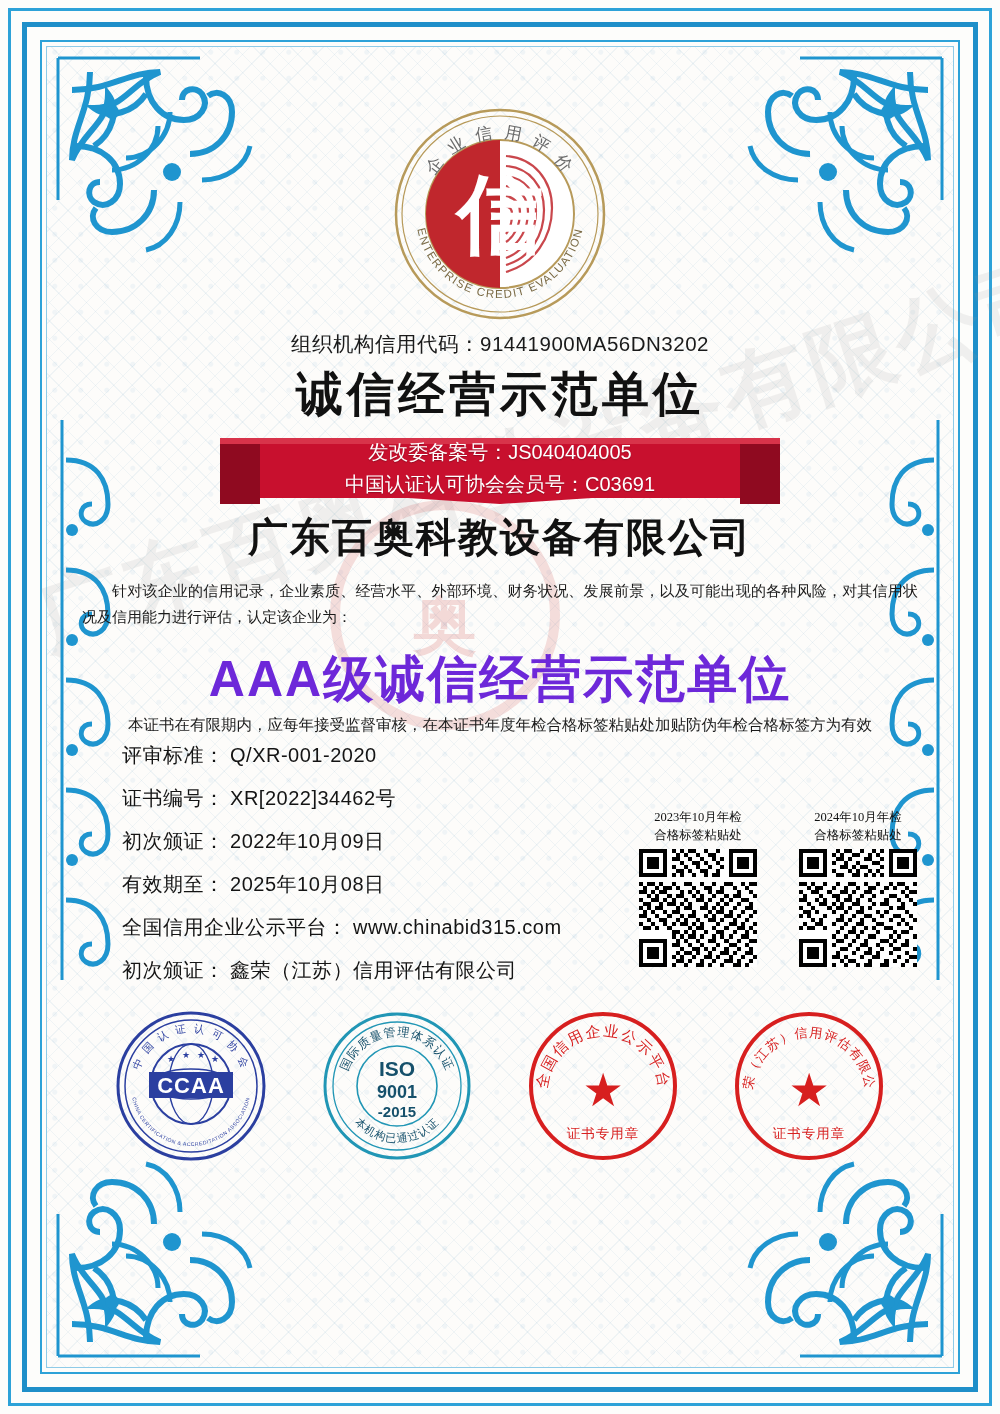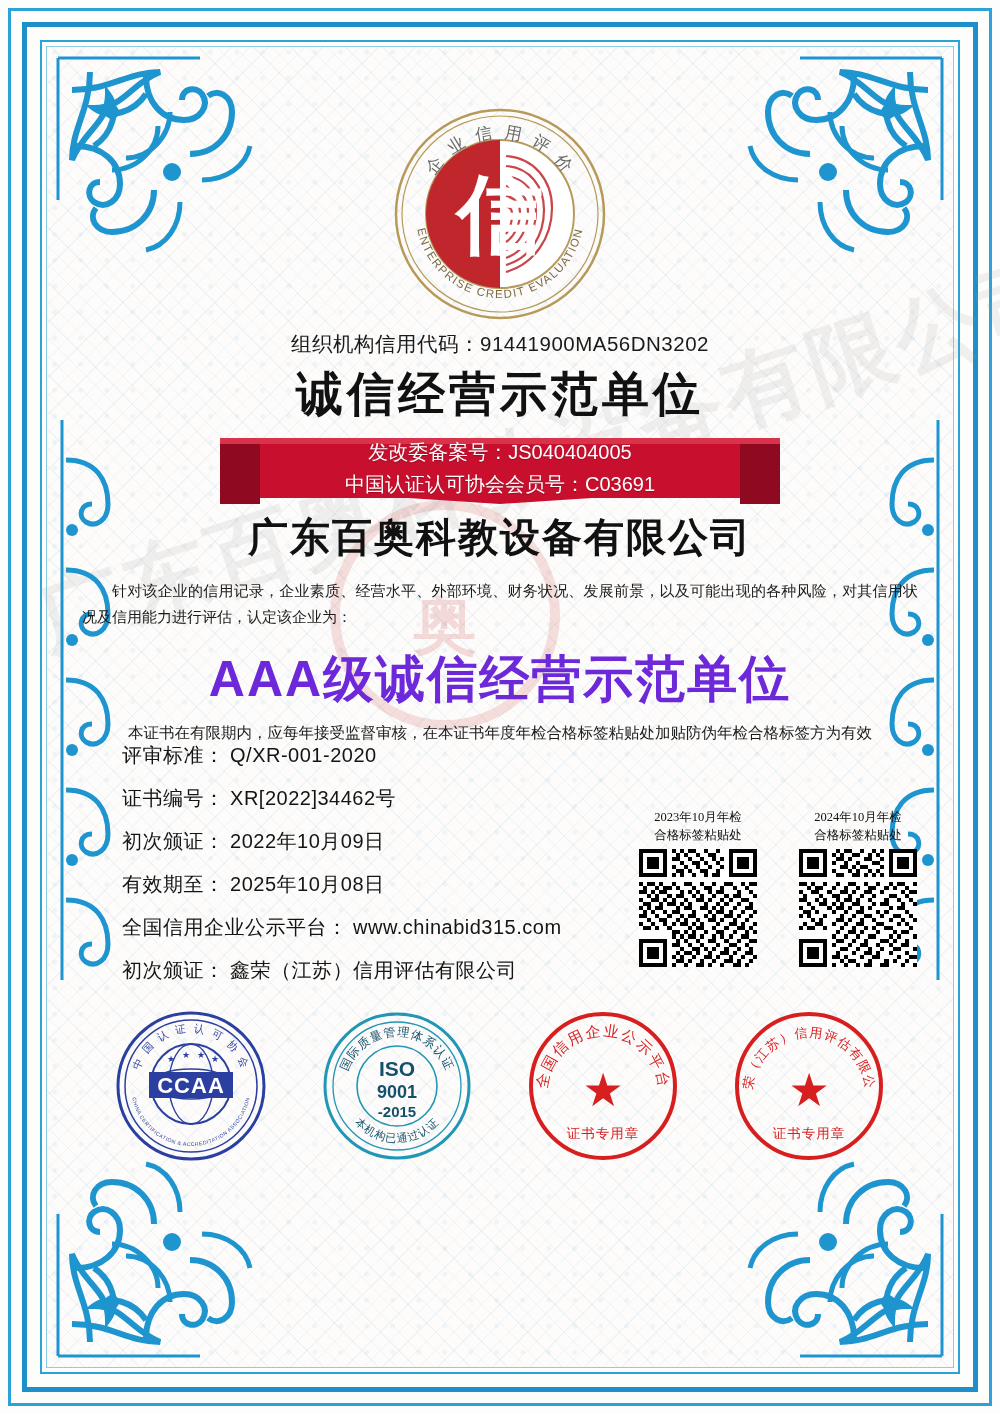--- a/index.html
+++ b/index.html
@@ -181,21 +181,20 @@
     letter-spacing: 2px;
   }
 
   
   .note {
     position: absolute;
     top: 655px; left: 22px; right: 22px;
     text-align: center;
     font-size: 15.5px;
     color: #1b1b1b;
-    margin-top: 8px;
   }
 
   
   .fields {
     position: absolute;
     top: 685px; left: 62px;
     font-size: 20px;
     color: #141414;
     line-height: 1;
   }

